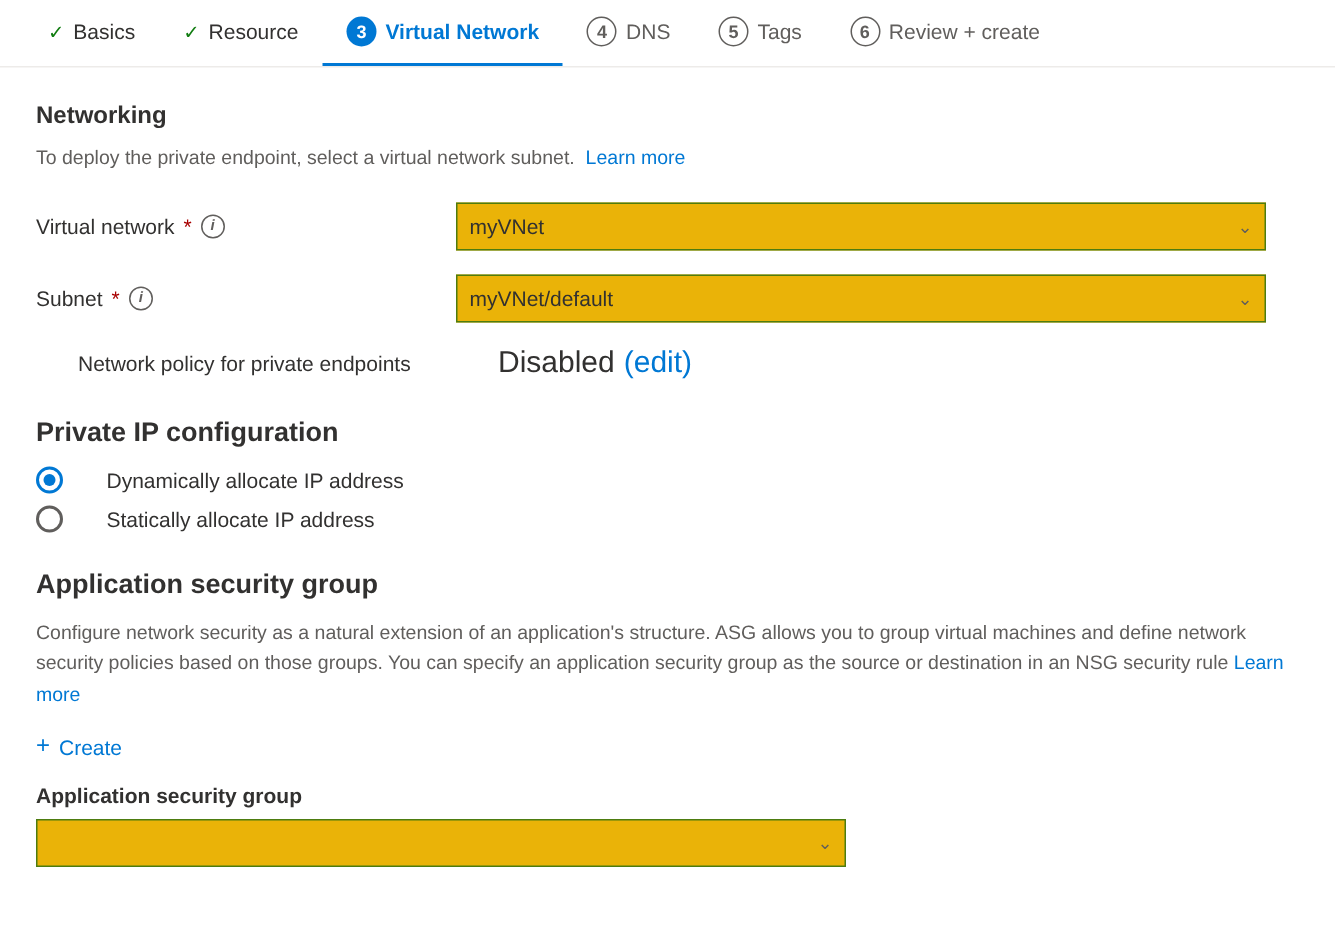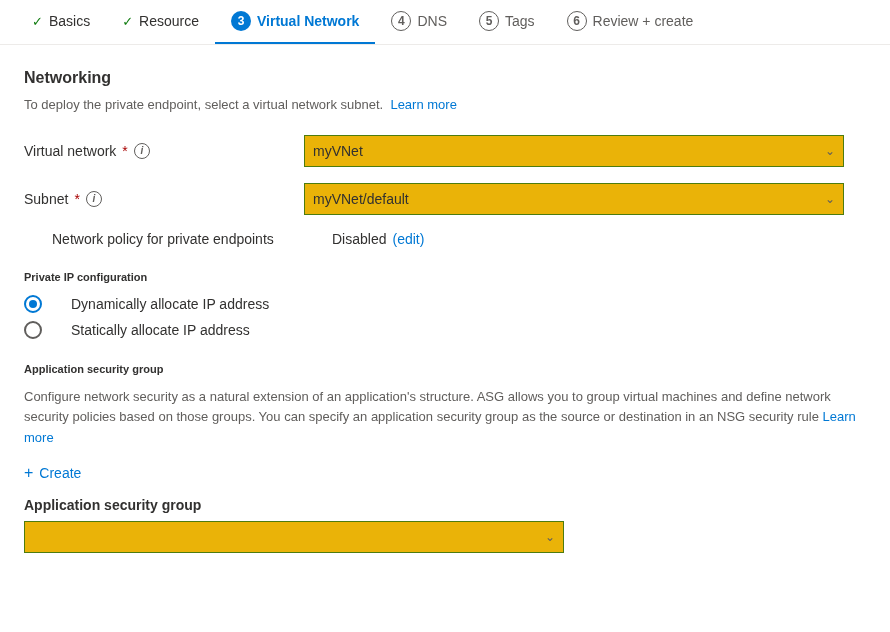--- a/index.html
+++ b/index.html
@@ -161,34 +161,34 @@
       margin-bottom: 24px;
     }
     .policy-label-col {
       width: 280px;
       font-size: 14px;
       color: #323130;
       flex-shrink: 0;
       margin-left: 28px;
     }
     .policy-value {
-      font-size: 14px;
+      font-size: 20px;
       color: #323130;
       display: flex;
       gap: 6px;
     }
     .edit-link {
       color: #0078d4;
       cursor: pointer;
       text-decoration: none;
     }
 
     
     .subsection-title {
-      font-size: 11px;
+      font-size: 18px;
       font-weight: 600;
       color: #323130;
       margin-bottom: 12px;
     }
 
     .radio-group {
       display: flex;
       flex-direction: column;
       gap: 8px;
       margin-bottom: 24px;

